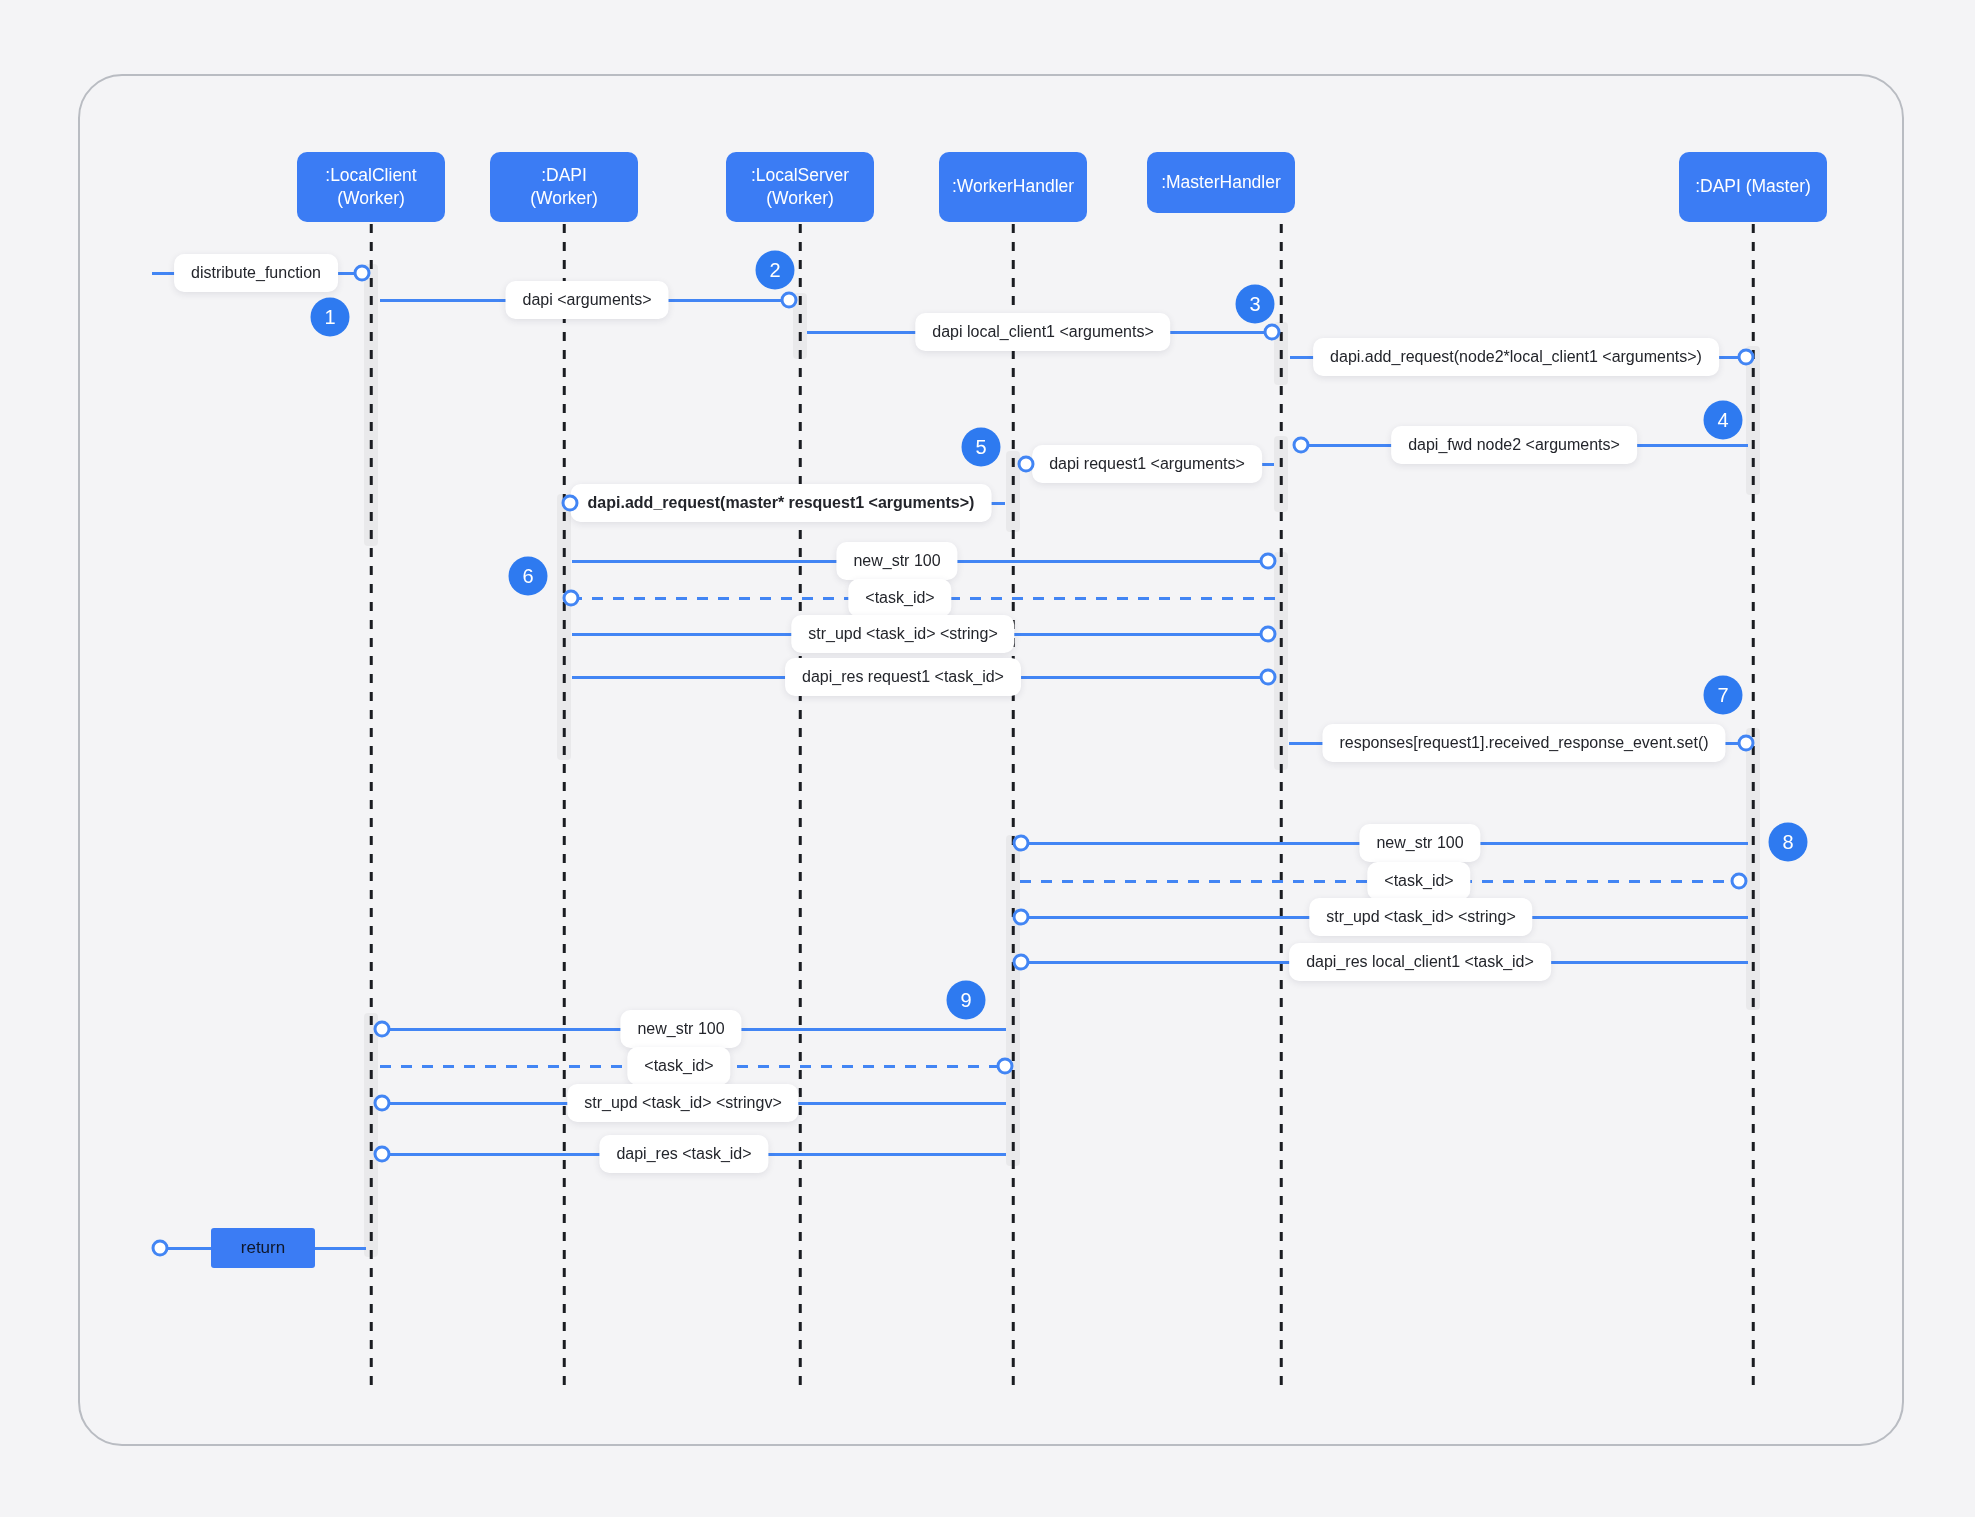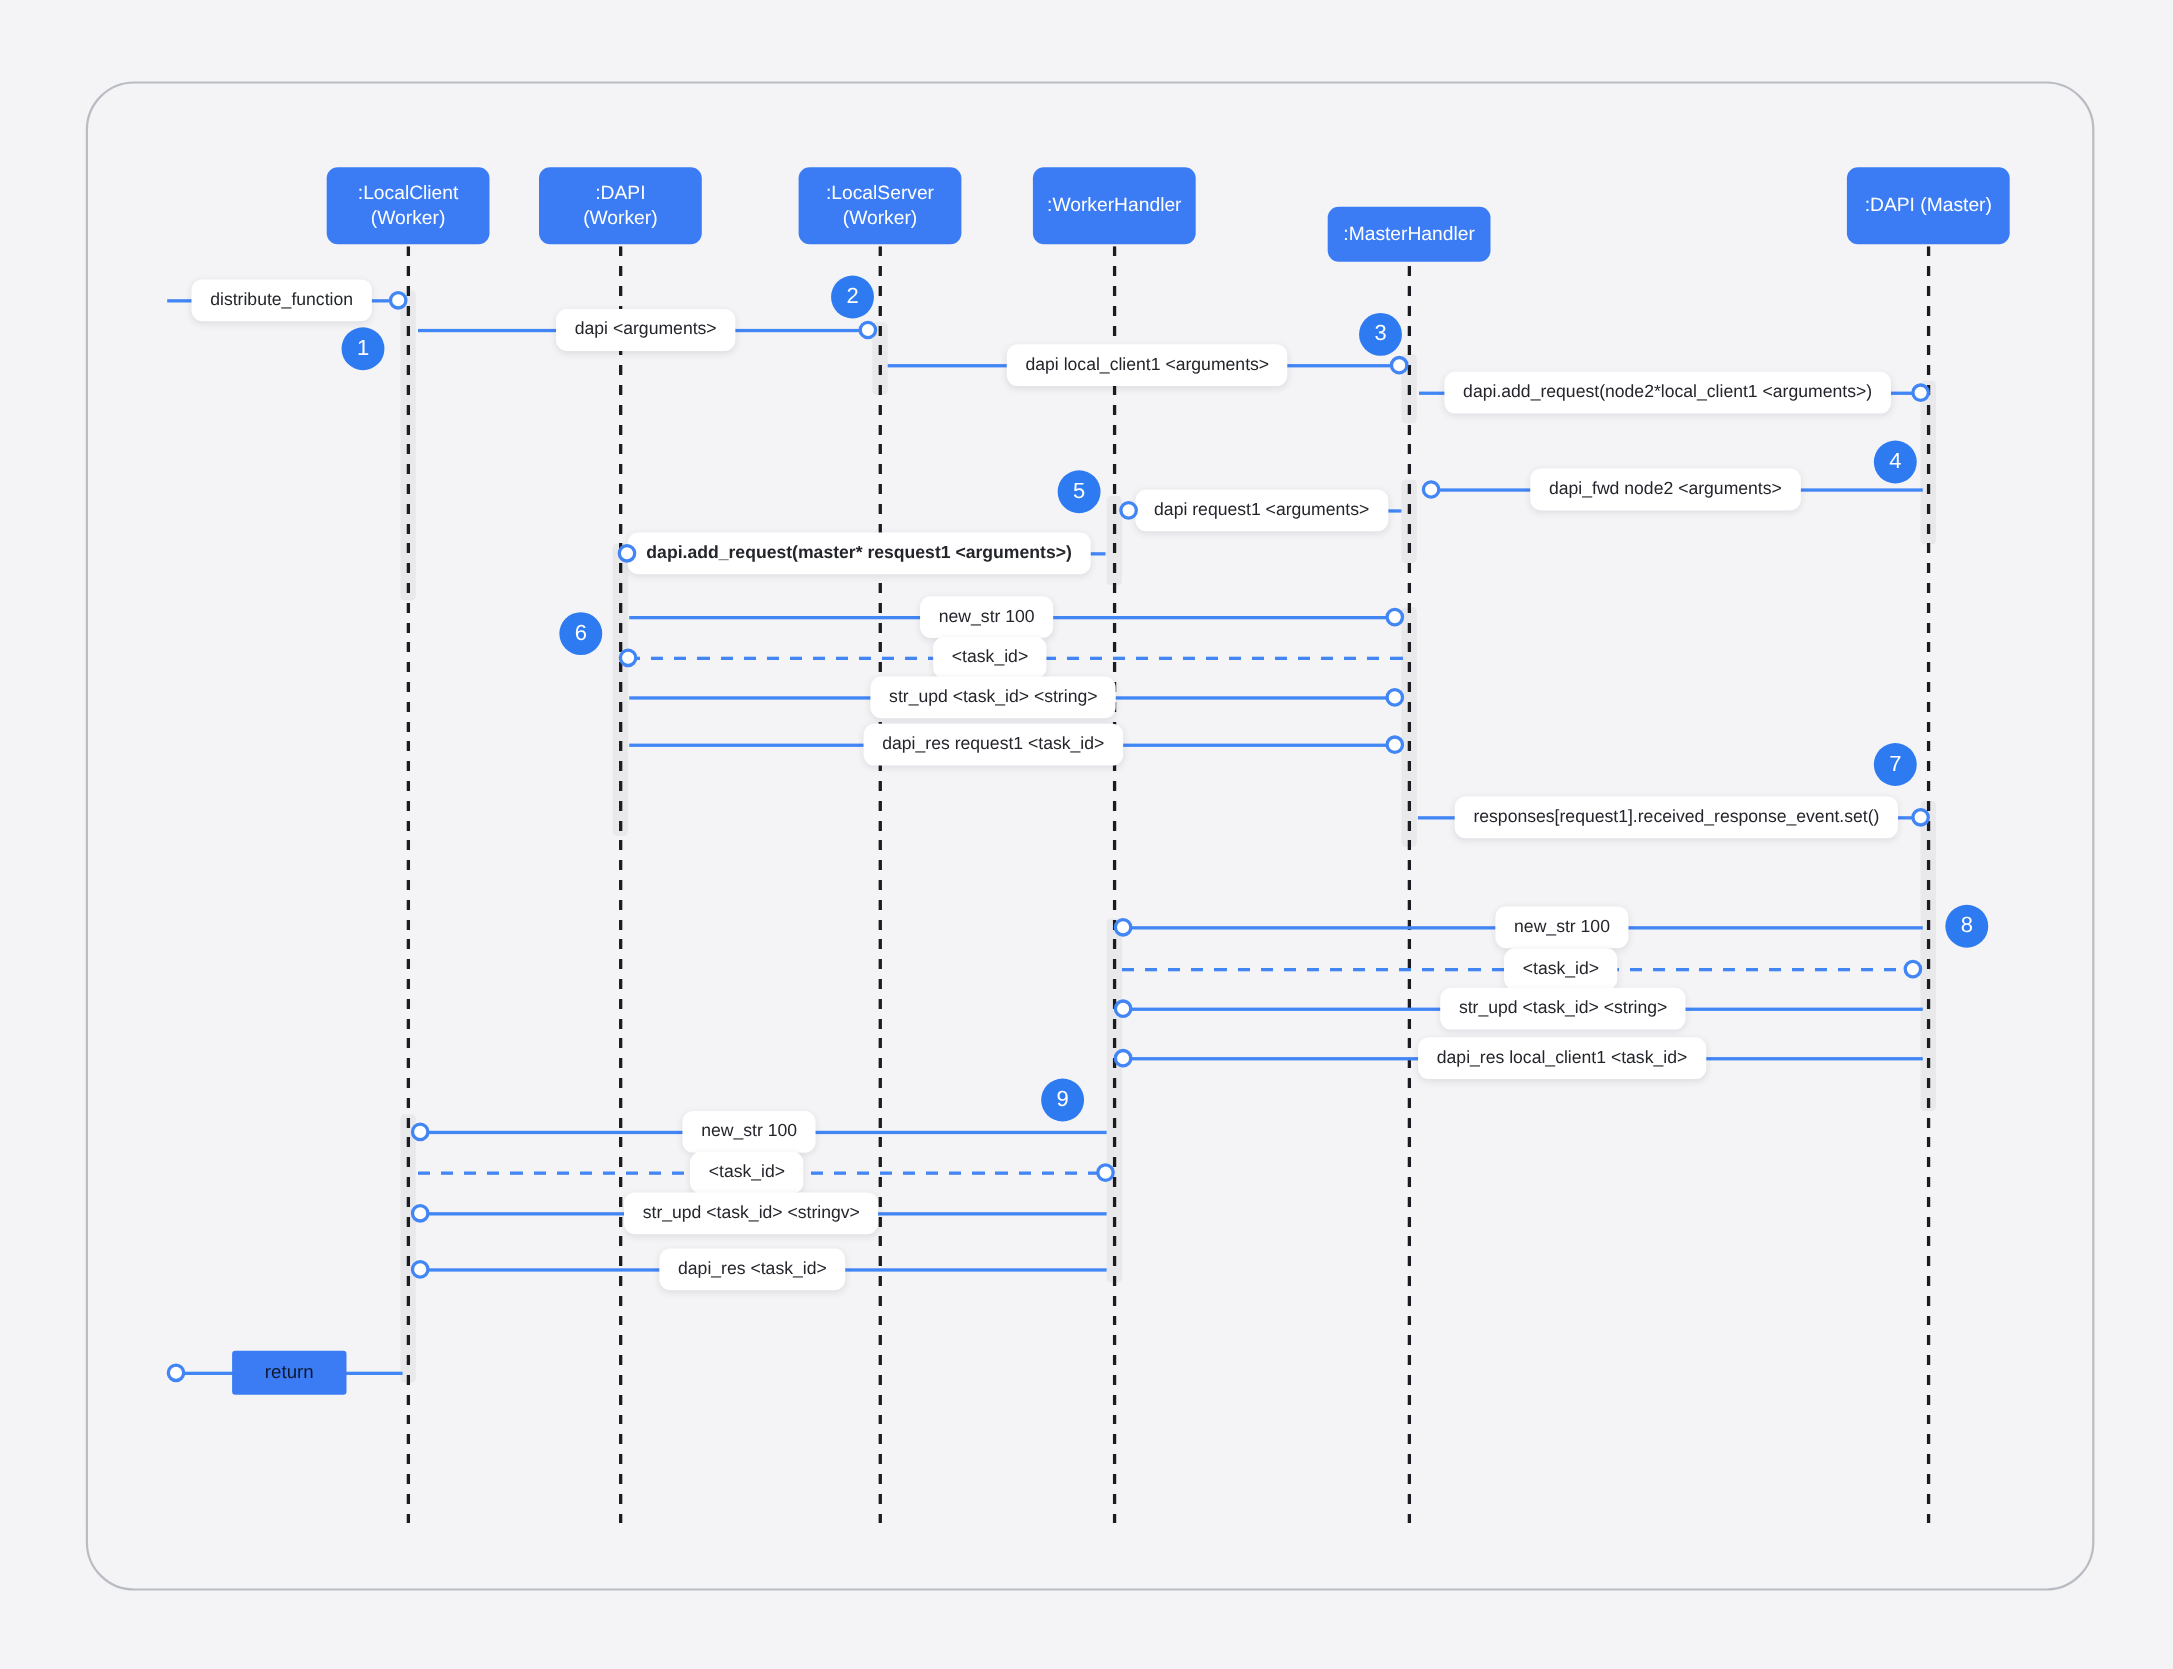--- a/index.html
+++ b/index.html
@@ -53,21 +53,21 @@
 (Worker)</span></div>
     <div class="lifeline" style="left: 564px; top: 224px; height: 1164px;"></div>
     <div class="actor" style="left: 564px; top: 152px; width: 148px; height: 70px;"><span>:DAPI
 (Worker)</span></div>
     <div class="lifeline" style="left: 800px; top: 224px; height: 1164px;"></div>
     <div class="actor" style="left: 800px; top: 152px; width: 148px; height: 70px;"><span>:LocalServer
 (Worker)</span></div>
     <div class="lifeline" style="left: 1013px; top: 224px; height: 1164px;"></div>
     <div class="actor" style="left: 1013px; top: 152px; width: 148px; height: 70px;"><span>:WorkerHandler</span></div>
     <div class="lifeline" style="left: 1281px; top: 224px; height: 1164px;"></div>
-    <div class="actor" style="left: 1281px; top: 152px; width: 148px; height: 50px; margin-top: 36px;"><span>:MasterHandler</span></div>
+    <div class="actor" style="left: 1221px; top: 152px; width: 148px; height: 61px;"><span>:MasterHandler</span></div>
     <div class="lifeline" style="left: 1753px; top: 224px; height: 1164px;"></div>
     <div class="actor" style="left: 1753px; top: 152px; width: 148px; height: 70px; text-align: center;"><span>:DAPI (Master)</span></div>
     <div class="activation" style="left: 371px; top: 264px; height: 282px;"></div>
     <div class="activation" style="left: 371px; top: 1013px; height: 244px;"></div>
     <div class="activation" style="left: 564px; top: 494px; height: 266px;"></div>
     <div class="activation" style="left: 800px; top: 293px; height: 66px;"></div>
     <div class="activation" style="left: 1013px; top: 451px; height: 81px;"></div>
     <div class="activation" style="left: 1013px; top: 835px; height: 331px;"></div>
     <div class="activation" style="left: 1281px; top: 322px; height: 63px;"></div>
     <div class="activation" style="left: 1281px; top: 436px; height: 76px;"></div>

